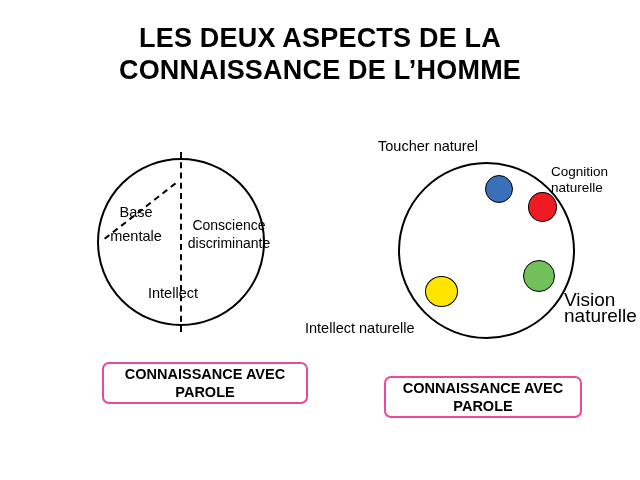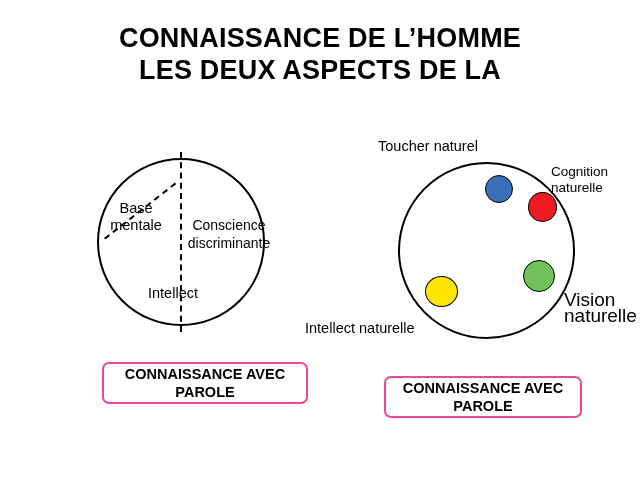--- a/index.html
+++ b/index.html
@@ -63,21 +63,21 @@
     transform: rotate(-38deg);
     transform-origin: 0 0;
   }
   .lbl-base {
     position: absolute;
     left: 96px;
     top: 200px;
     width: 80px;
     text-align: center;
     font-size: 14.5px;
-    line-height: 17px;
+    line-height: 24px;
   }
   .lbl-conscience {
     position: absolute;
     left: 180px;
     top: 216px;
     width: 98px;
     text-align: center;
     font-size: 14px;
     line-height: 18px;
   }
@@ -189,22 +189,22 @@
     height: 42px;
   }
   .callout span { display: block; }
 </style>
 </head>
 <body>
 
 <div id="slide">
 
   <div class="title">
+    <span>LES DEUX ASPECTS DE LA</span>
     <span>CONNAISSANCE DE L’HOMME</span>
-    <span>LES DEUX ASPECTS DE LA</span>
   </div>
 
   <div class="circle-left"></div>
   <div class="vdash"></div>
   <div class="diagdash"></div>
 
   <div class="lbl-base">
     <span>Base</span>
     <span>mentale</span>
   </div>

